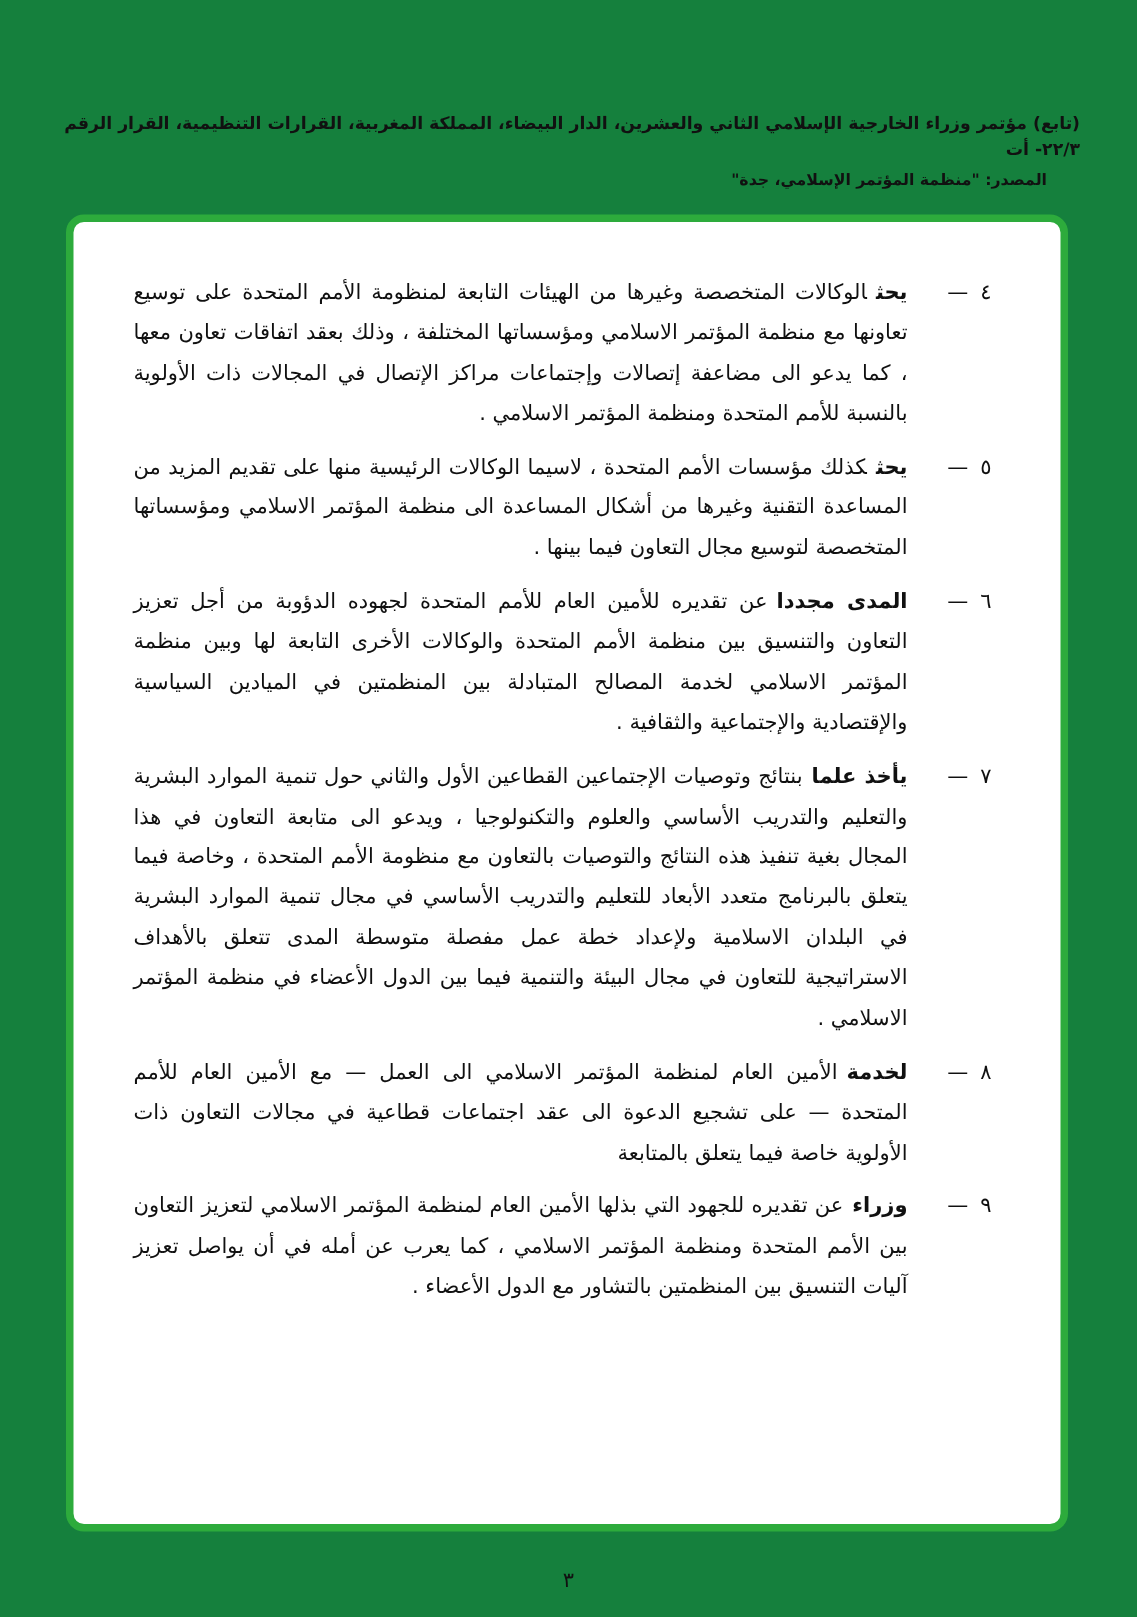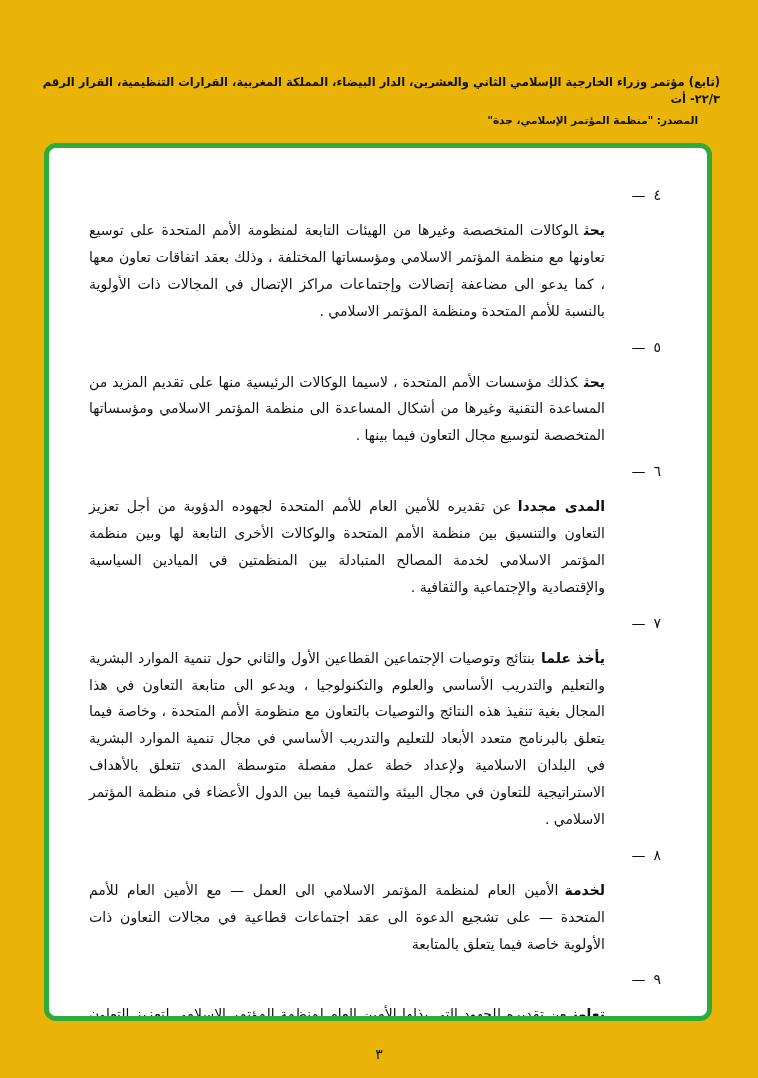--- a/index.html
+++ b/index.html
@@ -5,21 +5,21 @@
   html, body {
     margin: 0;
     padding: 0;
     background: #ffffff;
     font-family: "DejaVu Sans", sans-serif;
   }
   .page {
     position: relative;
     width: 758px;
     height: 1078px;
-    background: #eab308;
+    background: #15803d;
     overflow: hidden;
     direction: rtl;
   }
   
   .doc-header {
     position: absolute;
     top: 74px;
     right: 38px;
     left: 30px;
     text-align: right;
@@ -64,21 +64,20 @@
   .num-cell {
     flex: 0 0 56px;
     white-space: nowrap;
     text-align: right;
   }
   .num-cell .dash { margin-right: 8px; }
   .body-cell {
     flex: 1 1 auto;
     text-align: justify;
     text-align-last: right;
-    margin-top: 35px;
   }
   .lead {
     font-weight: bold;
     margin-left: 6px;
   }
   
   .page-footer {
     position: absolute;
     bottom: 16px;
     left: 0;
@@ -143,21 +142,21 @@
       <div class="body-cell">
         <span class="lead">لخدمة</span><span>الأمين العام لمنظمة المؤتمر الاسلامي الى العمل — مع الأمين العام للأمم المتحدة — على تشجيع الدعوة الى عقد اجتماعات قطاعية في مجالات التعاون ذات الأولوية خاصة فيما يتعلق بالمتابعة</span>
       </div>
     </div>
 
     <div class="para">
       <div class="num-cell">
         <span>٩</span><span class="dash">—</span>
       </div>
       <div class="body-cell">
-        <span class="lead">تعاون</span><span>عن تقديره للجهود التي بذلها الأمين العام لمنظمة المؤتمر الاسلامي لتعزيز التعاون بين الأمم المتحدة ومنظمة المؤتمر الاسلامي ، كما يعرب عن أمله في أن يواصل تعزيز آليات التنسيق بين المنظمتين بالتشاور مع الدول الأعضاء .</span>
+        <span class="lead">وزراء</span><span>عن تقديره للجهود التي بذلها الأمين العام لمنظمة المؤتمر الاسلامي لتعزيز التعاون بين الأمم المتحدة ومنظمة المؤتمر الاسلامي ، كما يعرب عن أمله في أن يواصل تعزيز آليات التنسيق بين المنظمتين بالتشاور مع الدول الأعضاء .</span>
       </div>
     </div>
 
   </main>
 
   <footer class="page-footer">
     <span>٣</span>
   </footer>
 
 </div>

